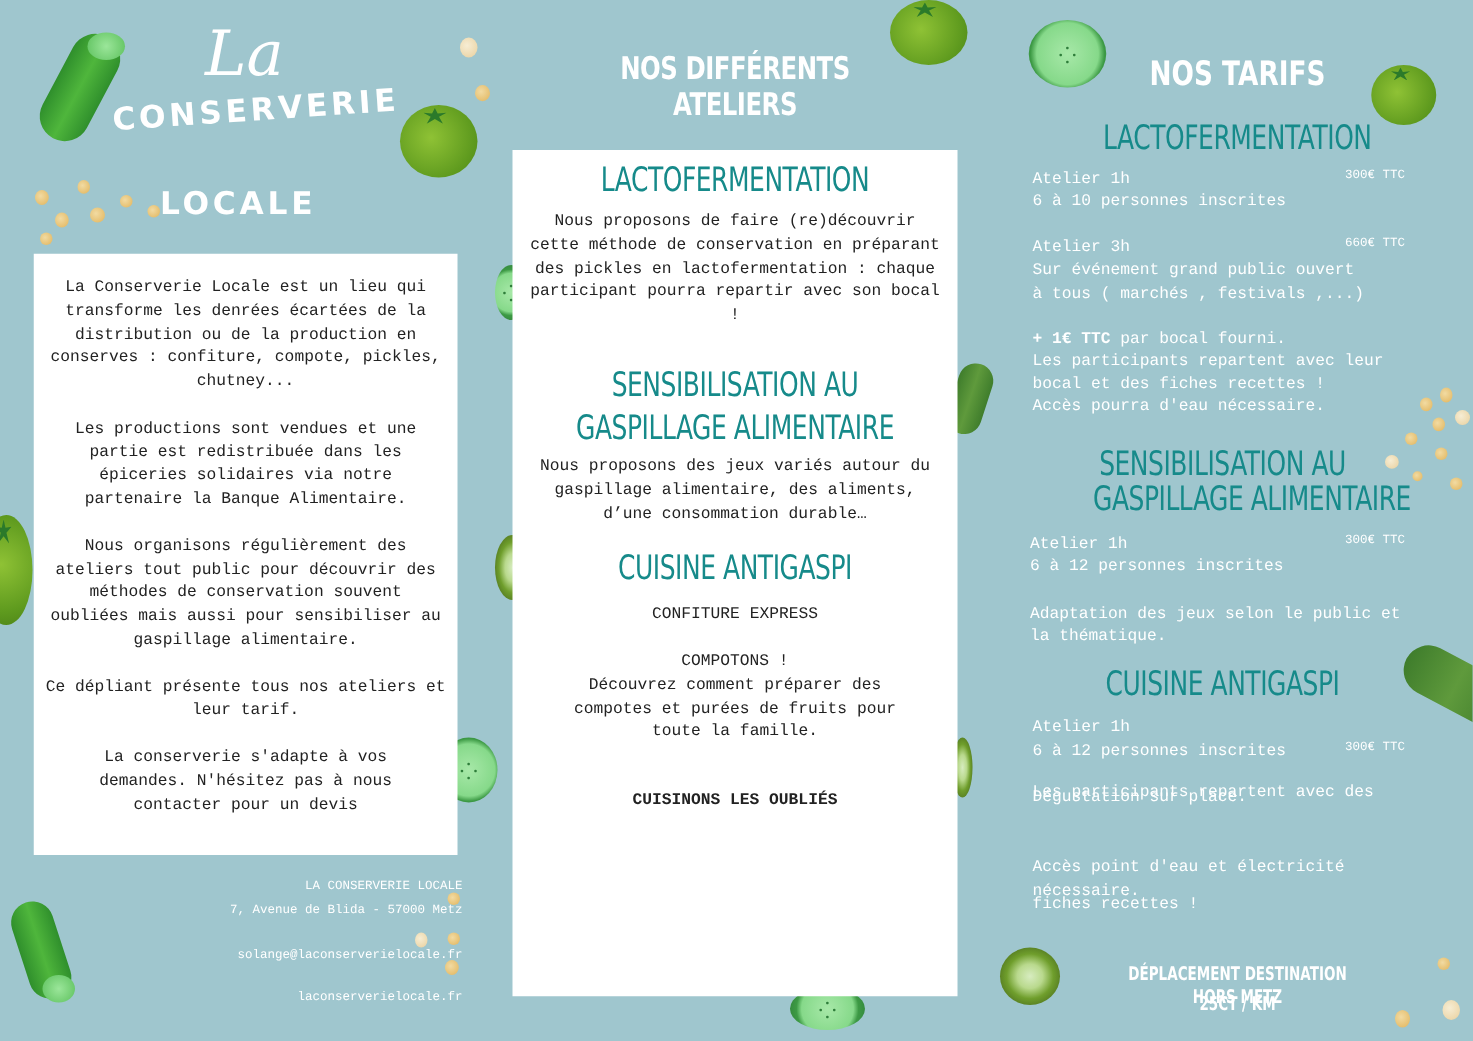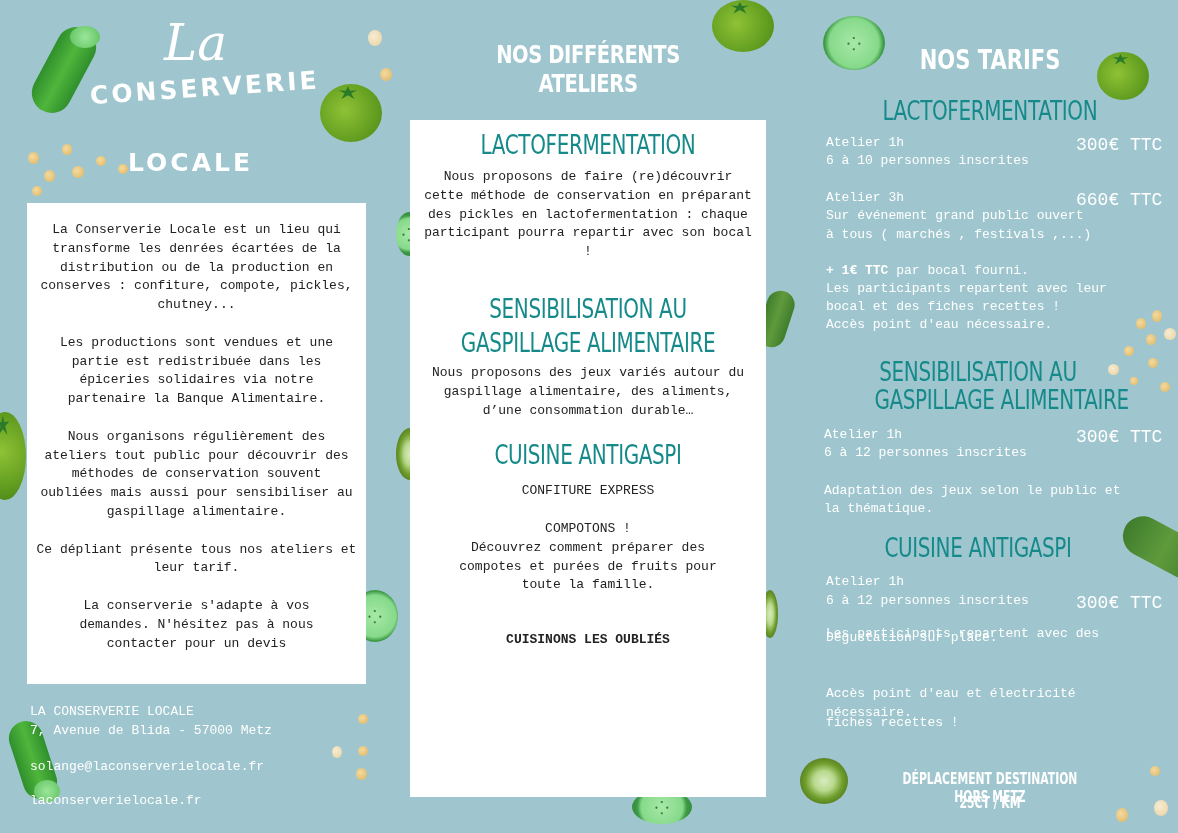--- a/index.html
+++ b/index.html
@@ -36,23 +36,23 @@
 
   .center-title { position: absolute; left: 410px; top: 40px; width: 356px; text-align: center; font-family: "DejaVu Sans", sans-serif; font-weight: bold; font-size: 25px; color: #fff; transform: scaleX(.78); letter-spacing: -0.5px; }
   .workshops { left: 410px; top: 120px; width: 356px; height: 677px; text-align: center; }
   .ws-heading { font-family: "DejaVu Sans", sans-serif; font-size: 27px; color: #168a8a; line-height: 34px; transform: scaleX(.74); transform-origin: center; white-space: nowrap; letter-spacing: -.5px; }
   .ws-text { font-size: 13px; line-height: 18.8px; color: #222; }
 
   .right-title { position: absolute; left: 880px; top: 44px; width: 220px; text-align: center; font-family: "DejaVu Sans", sans-serif; font-weight: bold; font-size: 27px; color: #fff; transform: scaleX(.78); }
   .tarif-heading { position: absolute; text-align: center; font-family: "DejaVu Sans", sans-serif; font-size: 27px; color: #168a8a; line-height: 34px; transform: scaleX(.74); white-space: nowrap; letter-spacing: -.5px; }
   .tarif-line { position: absolute; font-size: 13px; color: #fff; white-space: pre; }
   .tarif-line b { font-weight: bold; }
-  .price { position: absolute; font-size: 18px; color: #fff; white-space: pre; }
+  .price { position: absolute; font-size: 10px; color: #fff; white-space: pre; }
 
-  .footer { position: absolute; left: 30px; width: 340px; text-align: left; font-size: 13px; color: #fff; }
+  .footer { position: absolute; left: 30px; width: 340px; text-align: right; font-size: 10px; color: #fff; }
   .travel { position: absolute; left: 860px; width: 260px; text-align: center; font-family: "DejaVu Sans", sans-serif; font-weight: bold; font-size: 15px; color: #fff; transform: scaleX(.72); }
 </style>
 </head>
 <body>
 
 <div class="cuke" style="left:44px;top:24px;width:40px;height:92px;transform:rotate(28deg);"></div>
 <div class="cuke-end" style="left:70px;top:26px;width:30px;height:22px;"></div>
 <div class="tomato" style="left:320px;top:84px;width:62px;height:58px;"></div>
 <div class="tomato" style="left:712px;top:0px;width:62px;height:52px;"></div>
 <div class="cuke-slice" style="left:823px;top:16px;width:62px;height:54px;"></div>
@@ -136,21 +136,21 @@
 <div class="tarif-line" style="left:826px;top:135px;">Atelier 1h</div>
 <div class="price" style="left:1076px;top:135px;">300€ TTC</div>
 <div class="tarif-line" style="left:826px;top:153px;">6 à 10 personnes inscrites</div>
 <div class="tarif-line" style="left:826px;top:190px;">Atelier 3h</div>
 <div class="price" style="left:1076px;top:190px;">660€ TTC</div>
 <div class="tarif-line" style="left:826px;top:208px;">Sur événement grand public ouvert</div>
 <div class="tarif-line" style="left:826px;top:227px;">à tous ( marchés , festivals ,...)</div>
 <div class="tarif-line" style="left:826px;top:263px;"><b>+ 1€ TTC</b><span> par bocal fourni.</span></div>
 <div class="tarif-line" style="left:826px;top:281px;">Les participants repartent avec leur</div>
 <div class="tarif-line" style="left:826px;top:299px;">bocal et des fiches recettes !</div>
-<div class="tarif-line" style="left:826px;top:317px;">Accès point d'eau nécessaire.</div>
+<div class="tarif-line" style="left:826px;top:317px;">Accès pourra d'eau nécessaire.</div>
 
 <div class="tarif-heading" style="left:838px;top:355px;width:280px;">SENSIBILISATION AU</div>
 <div class="tarif-heading" style="left:838px;top:383px;width:280px;">GASPILLAGE ALIMENTAIRE</div>
 <div class="tarif-line" style="left:824px;top:427px;">Atelier 1h</div>
 <div class="price" style="left:1076px;top:427px;">300€ TTC</div>
 <div class="tarif-line" style="left:824px;top:445px;">6 à 12 personnes inscrites</div>
 <div class="tarif-line" style="left:824px;top:483px;">Adaptation des jeux selon le public et</div>
 <div class="tarif-line" style="left:824px;top:501px;">la thématique.</div>
 
 <div class="tarif-heading" style="left:838px;top:531px;width:280px;">CUISINE ANTIGASPI</div>

